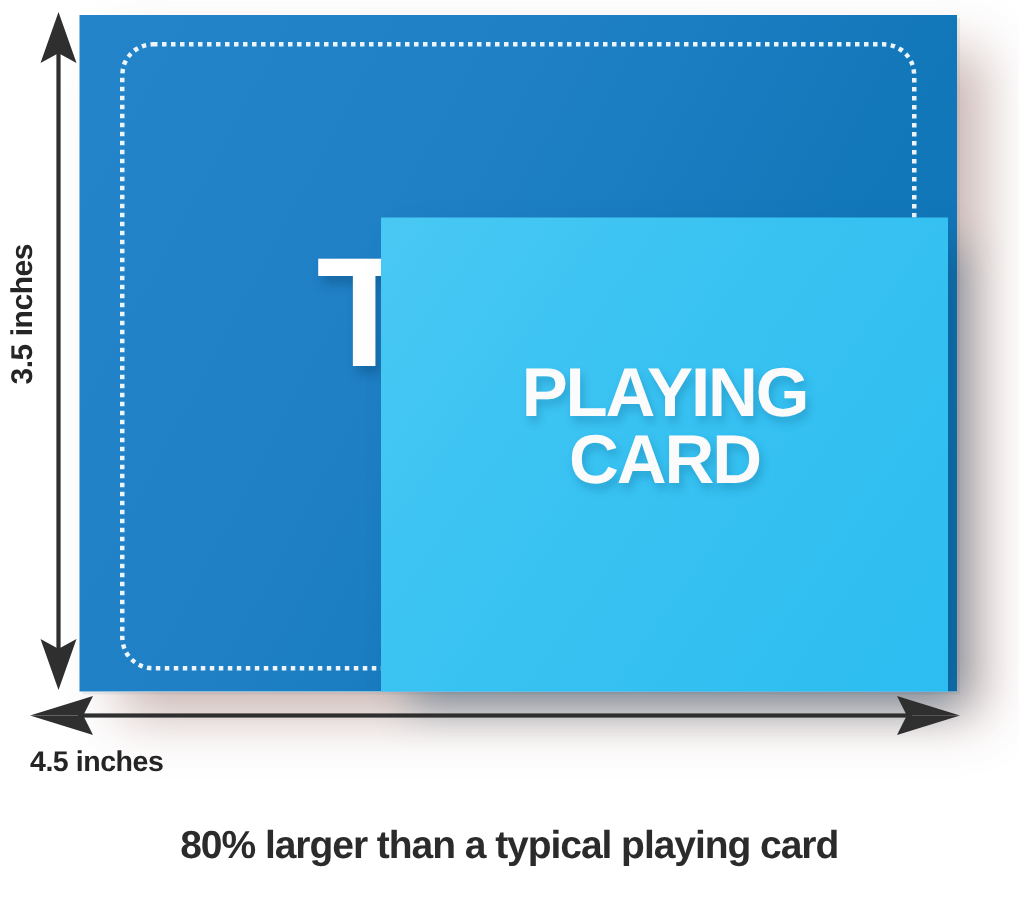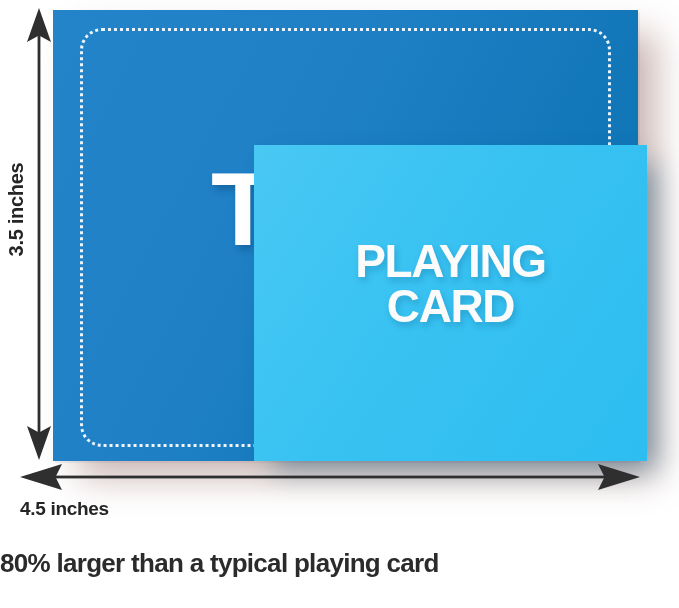--- a/index.html
+++ b/index.html
@@ -133,21 +133,20 @@
 
   
   #small-card {
     position: absolute;
     left: 254px;
     top: 145px;
     width: 378px;
     height: 316px;
     background: linear-gradient(125deg, #49c8f3 0%, #38c2f2 45%, #2dbdf0 100%);
     box-shadow: 14px 14px 26px -5px rgba(10, 70, 105, 0.42);
-    padding-left: 15px;
   }
   #small-card-text {
     position: absolute;
     left: 0;
     top: 94px;
     width: 100%;
     text-align: center;
     font-size: 46px;
     line-height: 0.98;
     font-weight: bold;
@@ -156,21 +155,21 @@
     text-shadow: 2px 4px 6px rgba(12, 96, 140, 0.30);
   }
   #small-card-text span { display: block; }
 
   
   #caption {
     position: absolute;
     left: 0;
     top: 548px;
     width: 679px;
-    text-align: left;
+    text-align: center;
     font-size: 26px;
     font-weight: bold;
     color: #2b2b2b;
     letter-spacing: -0.7px;
     white-space: nowrap;
   }
 </style>
 </head>
 <body>
 

